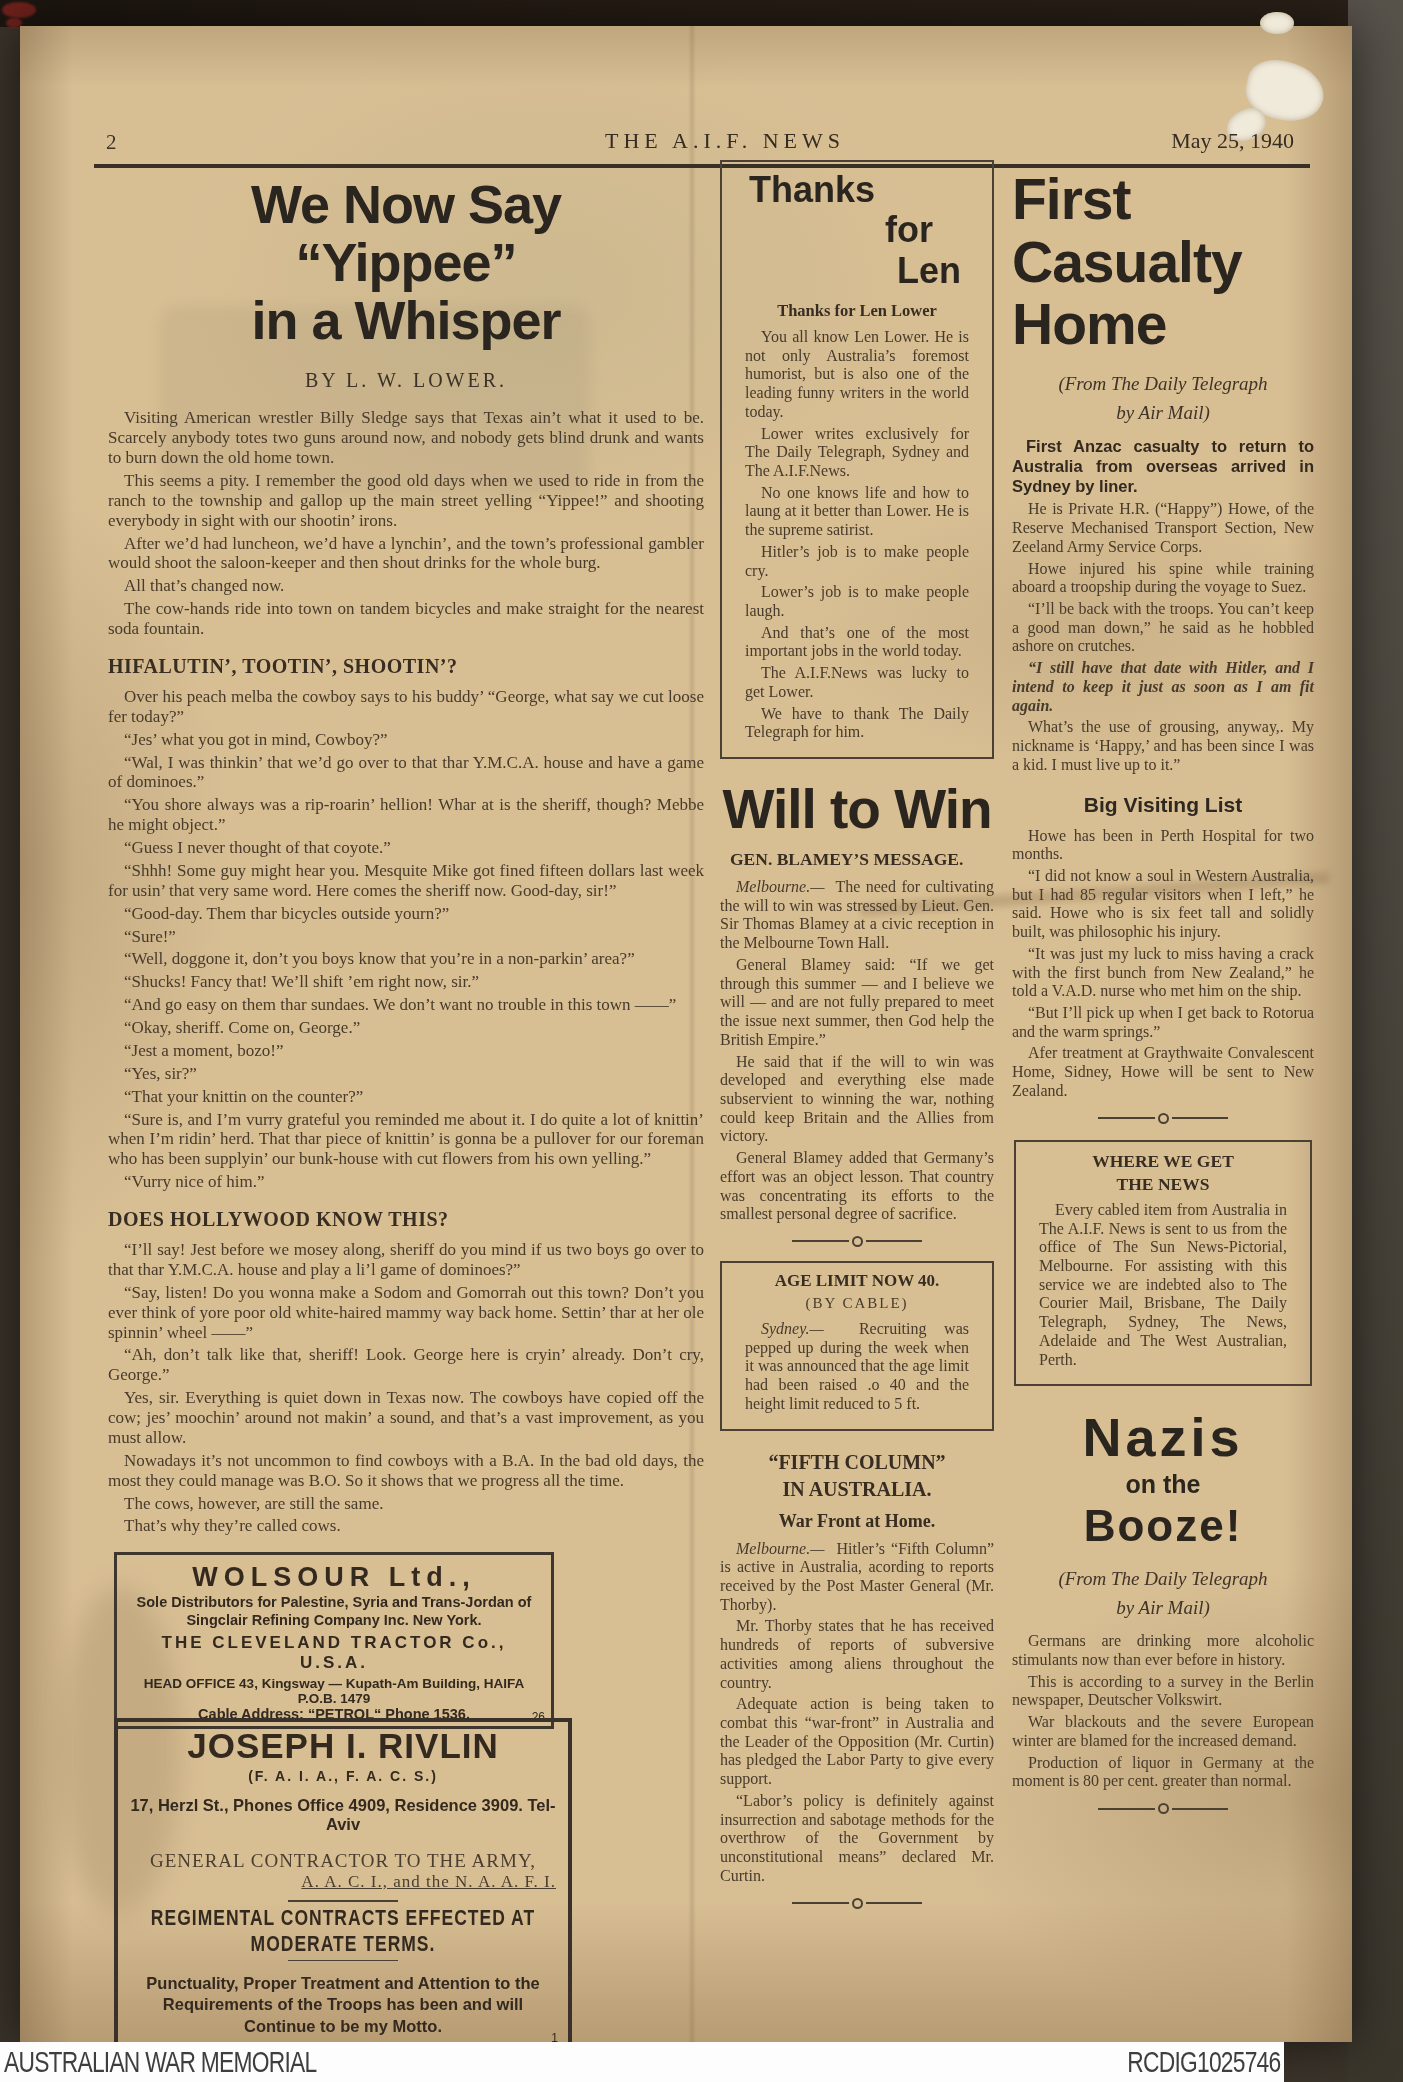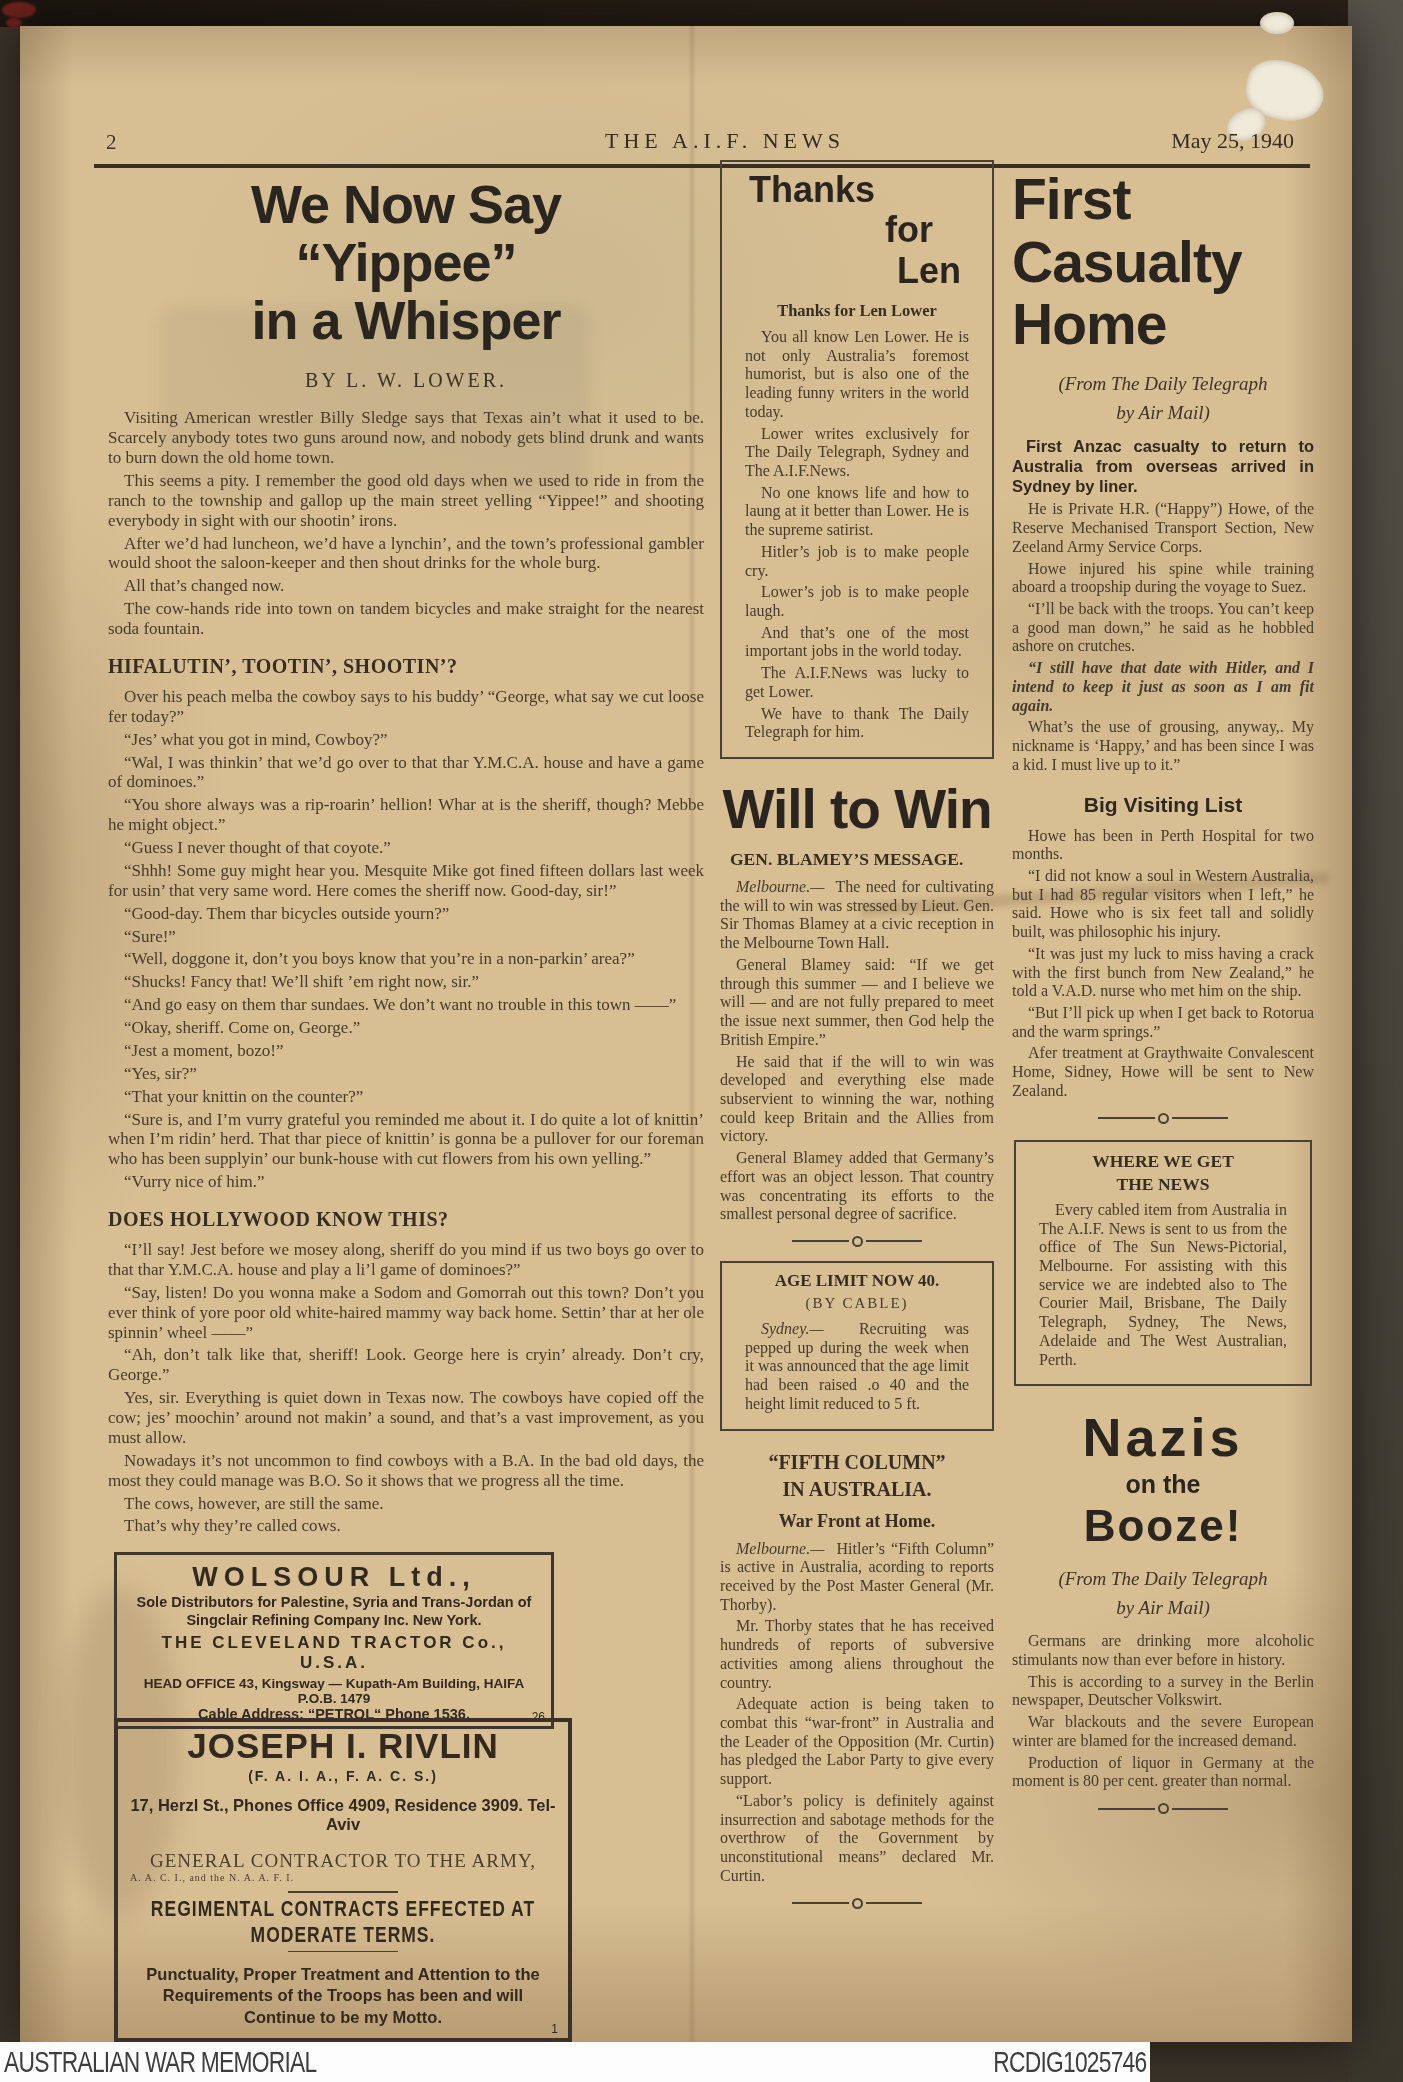--- a/index.html
+++ b/index.html
@@ -92,27 +92,27 @@
   .w-l1,.w-l2{font-weight:700;font-size:14.5px;text-align:center;line-height:1.25;}
   .w-l3{font-weight:700;font-size:17px;text-align:center;letter-spacing:3px;margin-top:4px;}
   .w-l4{font-weight:700;font-size:13.5px;text-align:center;margin-top:3px;}
   .w-l5{font-weight:700;font-size:14.5px;text-align:center;}
   .w-corner{position:absolute;right:6px;bottom:2px;font-size:12px;}
   .ad-rivlin{left:94px;top:1692px;width:426px;border:4px solid #3a322a;padding:4px 12px 10px;}
   .r-name{font-weight:700;font-size:35px;text-align:center;letter-spacing:1px;}
   .r-cred{font-weight:700;font-size:14px;text-align:center;letter-spacing:2px;margin-top:2px;}
   .r-addr{font-weight:700;font-size:16.5px;text-align:center;margin-top:12px;}
   .r-l1{font-family:"Liberation Serif",serif;font-size:19px;text-align:center;letter-spacing:1px;margin-top:16px;color:#4a3e30;}
-  .r-l2{font-family:"Liberation Serif",serif;font-size:10px;text-align:left;letter-spacing:1px;color:#4a3e30;}
+  .r-l2{font-family:"Liberation Serif",serif;font-size:17px;text-align:right;letter-spacing:1px;color:#4a3e30;text-decoration:underline;}
   .r-rule{width:110px;height:1.5px;background:#4a4034;margin:8px auto;}
   .r-l3{font-weight:700;font-size:17.5px;text-align:center;letter-spacing:1px;transform:scaleY(1.25);}
   .r-motto{font-weight:700;font-size:16.5px;text-align:center;line-height:1.3;margin-top:12px;}
   .r-corner{position:absolute;right:10px;bottom:2px;font-size:12px;}
   
-  .footer{position:absolute;left:0;top:2042px;width:1150px;height:40px;background:#fdfdfd;display:flex;align-items:center;justify-content:space-between;}
+  .footer{position:absolute;left:0;top:2042px;width:1284px;height:40px;background:#fdfdfd;display:flex;align-items:center;justify-content:space-between;}
   .footer span{font-family:"Liberation Sans",sans-serif;font-size:30px;color:#3e3e3e;letter-spacing:-1px;white-space:nowrap;}
   .f-left{transform:scaleX(0.76);transform-origin:left center;margin-left:4px;}
   .f-right{transform:scaleX(0.76);transform-origin:right center;margin-right:4px;}
 </style>
 </head>
 <body>
 
 <div class="top-strip"></div>
 <div class="red-mark rm1"></div>
 <div class="red-mark rm2"></div>

